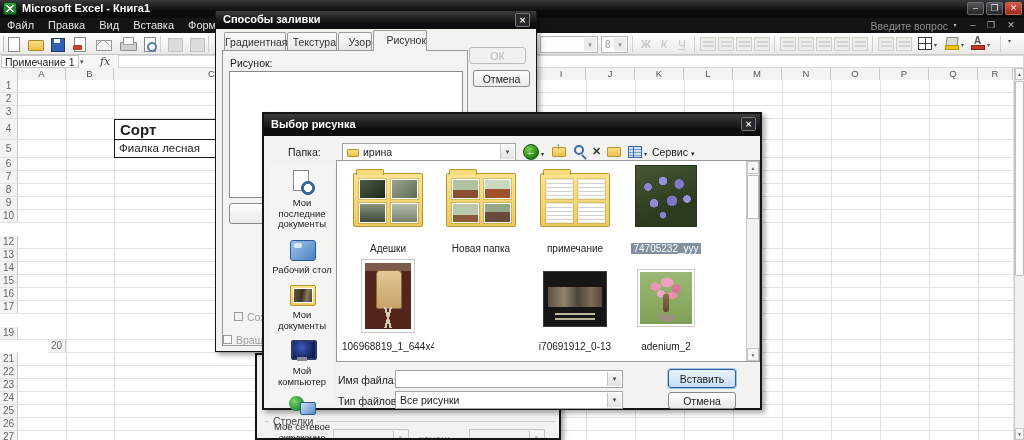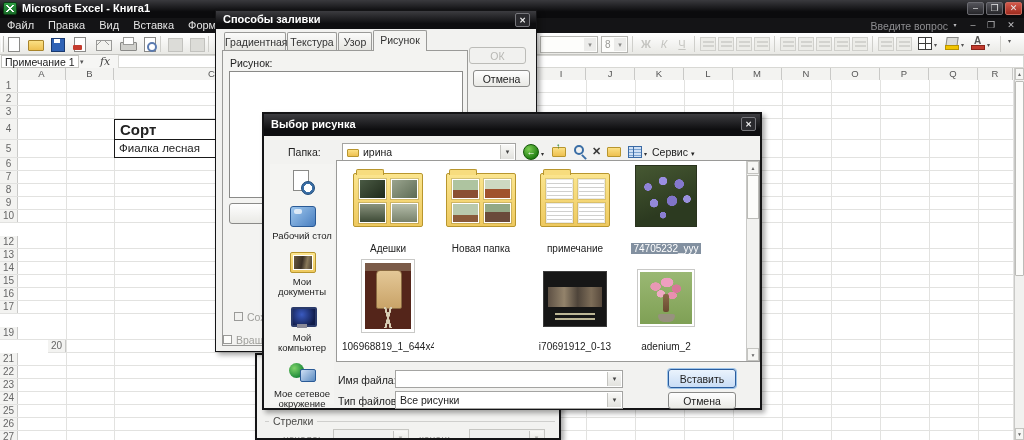--- a/index.html
+++ b/index.html
@@ -80,21 +80,21 @@
 .btn{position:absolute;background:linear-gradient(#fefefe,#e9e9e5);border:1px solid #8a8a88;border-radius:3px;font-size:10.5px;text-align:center;color:#222}
 .btn.disabled{color:#b8b8b4;border-color:#bcbcb8;background:#f1f1ef}
 .btn.default{background:linear-gradient(#eaf3fd,#c9ddf5);border:1px solid #2a5d9e;box-shadow:0 0 0 1px #9ec4e8}
 .combo{position:absolute;background:#fff;border:1px solid #a4a4a2;font-size:10.5px;padding-left:4px}
 .combo .carr{position:absolute;right:1px;top:1px;bottom:1px;width:14px;background:linear-gradient(#f8f8f6,#e2e2de);border-left:1px solid #c4c4c0;color:#444;font-size:7px;text-align:center;line-height:14px}
 .combo.disabled{background:#f1f1ef;border-color:#c6c6c2;color:#9a9a96}
 .combo.disabled .carr{color:#b0b0ac}
 
 
 #filldlg{left:215px;top:10px;width:322px;height:342px;z-index:20}
-.tab{position:absolute;top:21px;height:18px;background:linear-gradient(#fbfbfa,#e6e6e2);border:1px solid #9a9a98;border-bottom:none;border-radius:2px 2px 0 0;font-size:10.5px;padding:3px 0 14px;text-align:center;color:#333}
+.tab{position:absolute;top:21px;height:18px;background:linear-gradient(#fbfbfa,#e6e6e2);border:1px solid #9a9a98;border-bottom:none;border-radius:2px 2px 0 0;font-size:10.5px;padding:3px 0 14px;text-align:right;color:#333}
 .tab.active{top:19px;height:21px;background:#f3f3f1;z-index:2}
 #fd-panel{position:absolute;left:6px;top:39px;width:246px;height:296px;background:#f3f3f1;border:1px solid #9a9a98}
 #fd-piclabel{position:absolute;left:14px;top:46px;font-size:10.5px}
 #fd-preview{position:absolute;left:13px;top:60px;width:234px;height:127px;background:#fff;border:1px solid #8a8a88}
 #fd-selectbtn{left:13px;top:192px;width:180px;height:21px}
 .cb{position:absolute;width:9px;height:9px;background:#fdfdfb;border:1px solid #9a9a98}
 .cblabel{position:absolute;font-size:10.5px;color:#9e9e9a;white-space:nowrap}
 
 
 #pickerdlg{left:262px;top:112px;width:500px;height:298px;z-index:30;border-width:2px}
@@ -427,20 +427,21 @@
       </div>
     <div class="pk-ic" id="ic-search" style="left:310px"></div>
     <span class="pk-ic" id="ic-del" style="left:328px">✕</span>
     <div class="fold13" style="left:343px"></div>
     <div class="pk-ic" id="ic-views" style="left:364px"></div>
     <span class="darr" style="left:380px">▾</span>
     <span id="pk-tools"><span>Сервис</span> <span style="font-size:7px">▾</span></span>
     <div id="placesbar">
         <div class="place">
           <div class="pl-ic recent-documents-icon"></div>
+          <div class="plabel">Мои последние документы</div>
         </div>
         <div class="place">
           <div class="pl-ic desktop-icon"></div>
           <div class="plabel">Рабочий стол</div>
         </div>
         <div class="place">
           <div class="pl-ic my-documents-icon"></div>
           <div class="plabel">Мои документы</div>
         </div>
         <div class="place">

